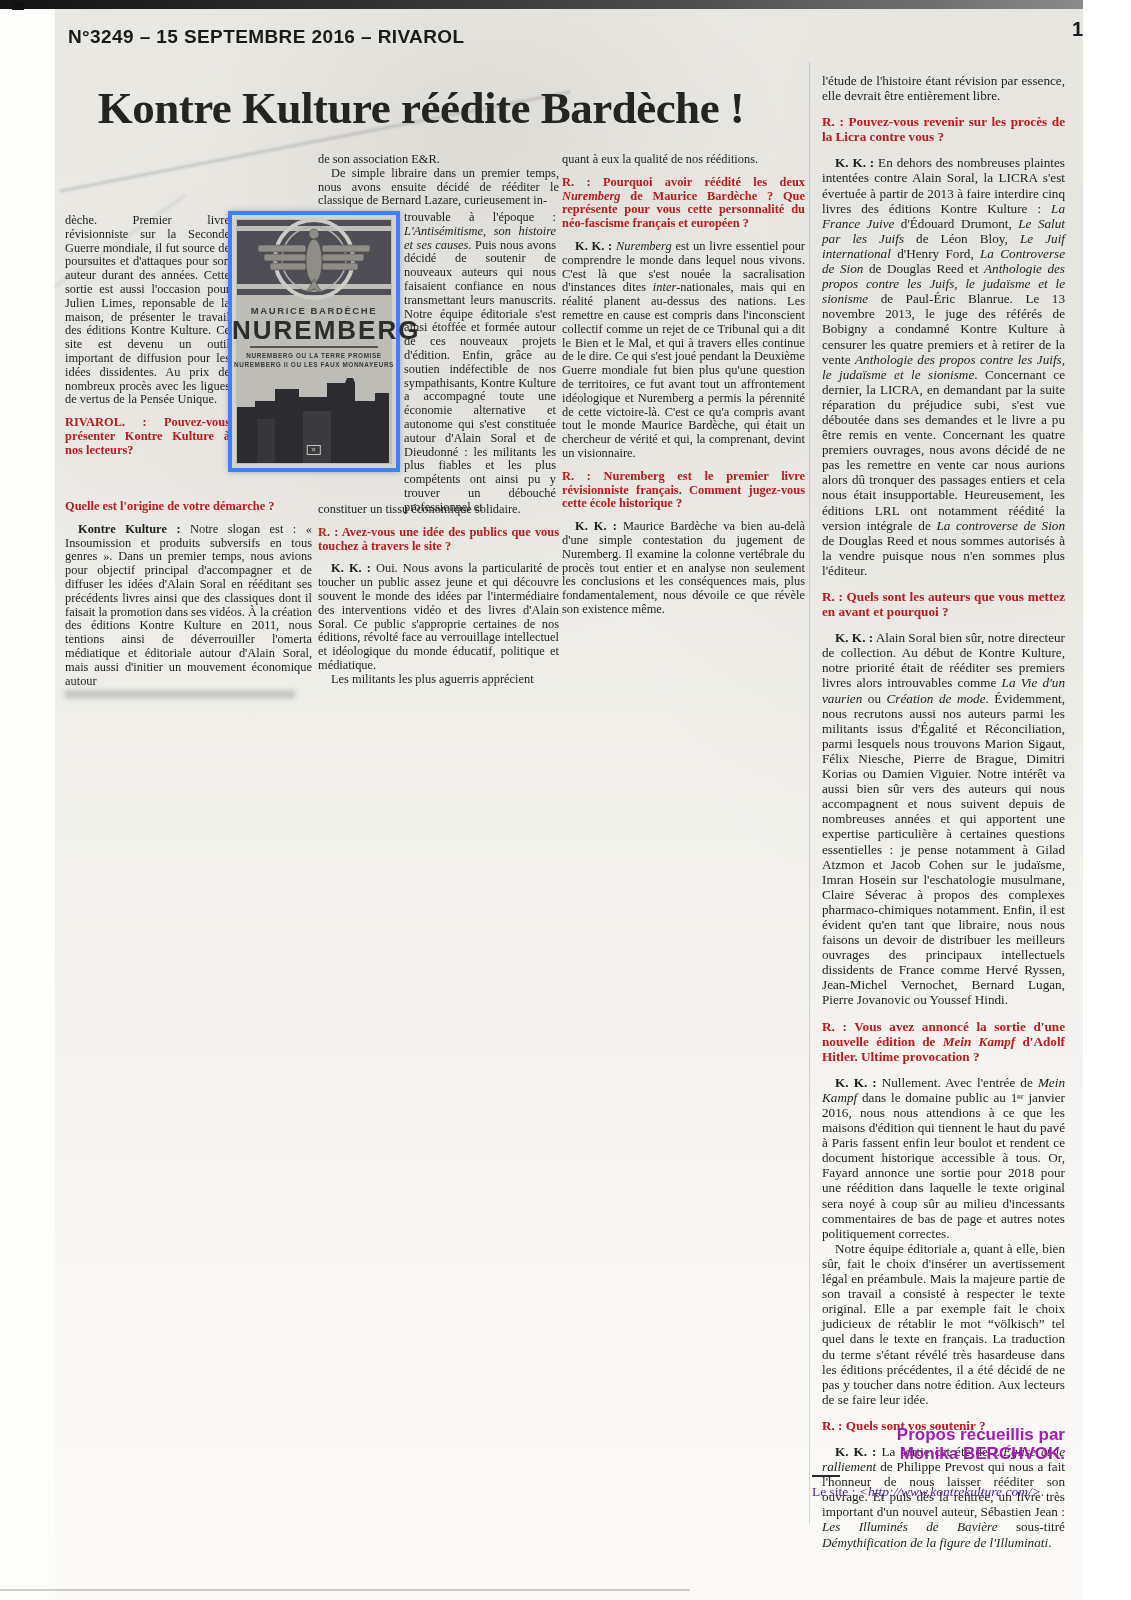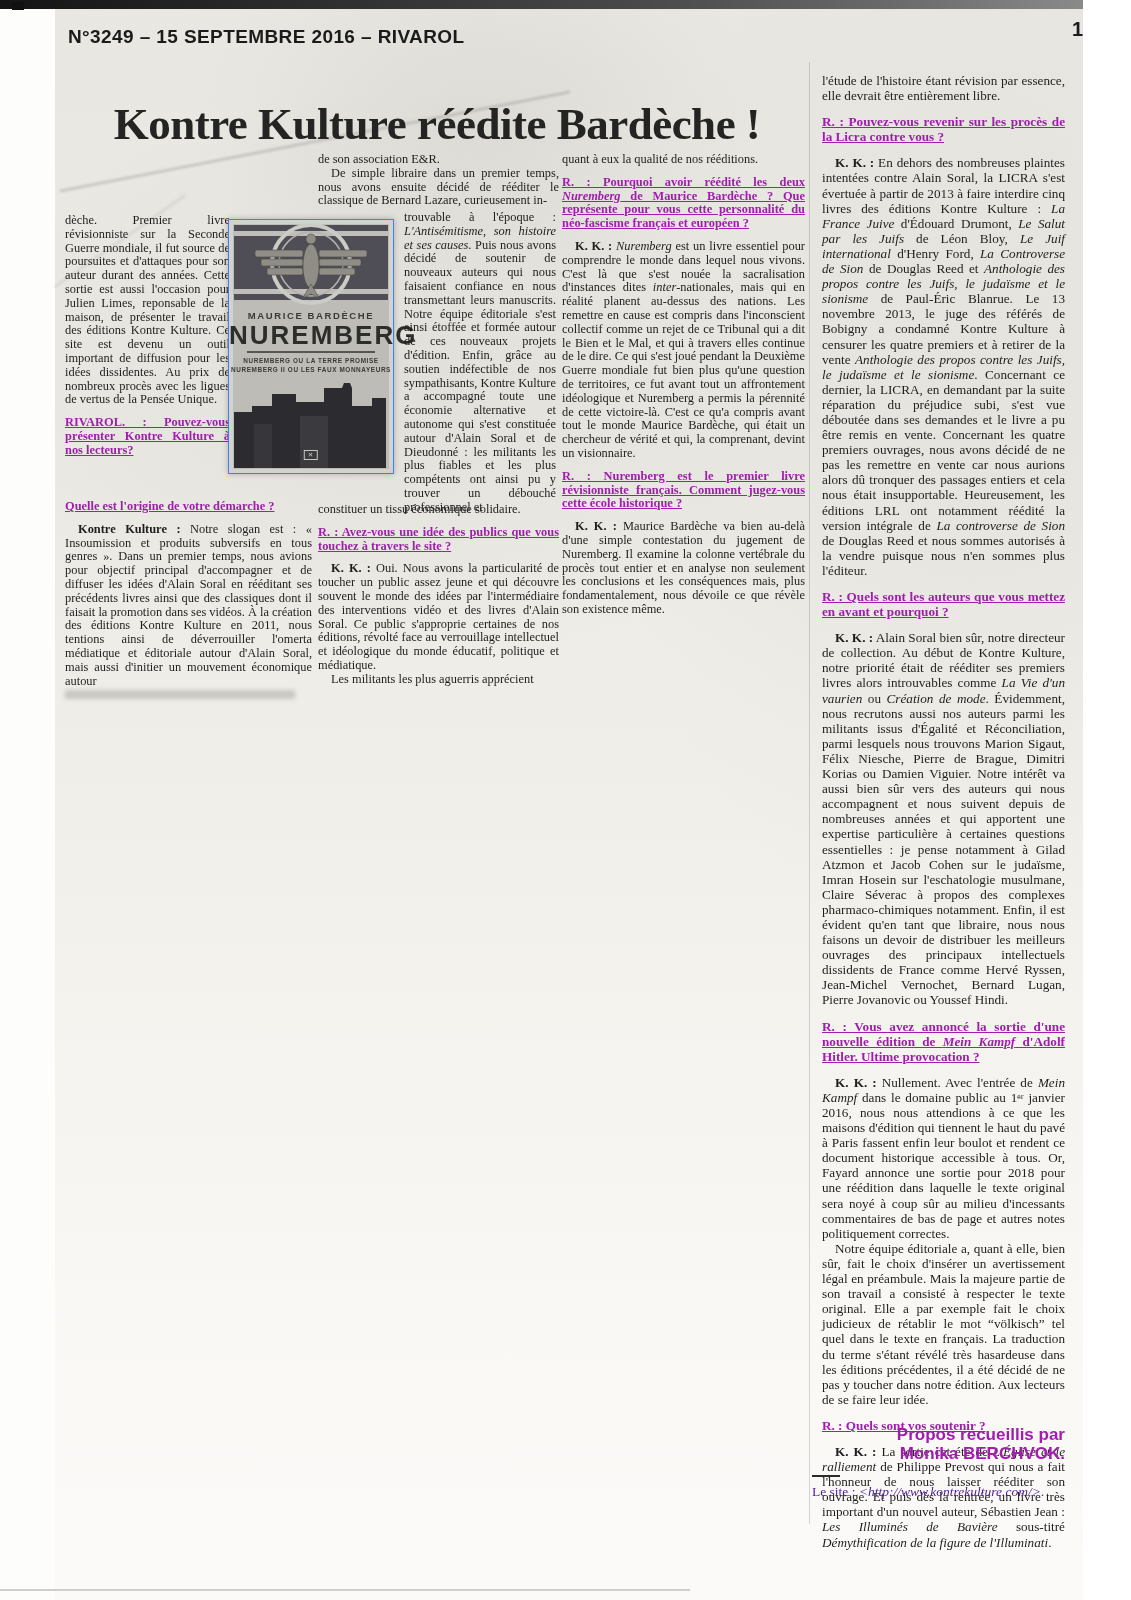--- a/index.html
+++ b/index.html
@@ -20,43 +20,43 @@
   .crease2{position:absolute;left:40px;top:240px;width:160px;height:2px;background:rgba(95,92,88,.18);
       transform:rotate(-35deg);filter:blur(1.5px);}
   .smudge-col1{position:absolute;left:65px;top:690px;width:230px;height:9px;background:rgba(70,68,64,.22);filter:blur(2px);}
   .scan-bottomline{position:absolute;left:0;top:1589px;width:690px;height:2px;background:#cfcecb;}
   .col-divider{position:absolute;left:809px;top:62px;width:1px;height:1462px;background:rgba(0,0,0,.15);}
   
   .masthead{position:absolute;left:68px;top:26px;font-family:"Liberation Sans","DejaVu Sans",sans-serif;
       font-weight:700;font-size:19px;letter-spacing:.4px;color:#1b1b1b;}
   .pagenum{position:absolute;left:1072px;top:18px;font-family:"Liberation Sans","DejaVu Sans",sans-serif;
       font-weight:700;font-size:20px;color:#1b1b1b;}
-  .headline{position:absolute;left:70px;top:82px;width:702px;margin:16px;text-align:center;
+  .headline{position:absolute;left:70px;top:82px;width:702px;margin:0;text-align:center;
       font-family:"Liberation Serif","DejaVu Serif",serif;font-weight:700;font-size:45px;
       letter-spacing:-.5px;color:#242423;}
   
   .col{position:absolute;color:#1f1e1c;}
   .c123{font-size:12.4px;line-height:13.8px;}
   .c4{font-size:13.2px;line-height:15.1px;}
   .par{margin:0;text-align:justify;}
   .ind{text-indent:13px;}
-  .q{font-weight:700;color:#a21caf;text-decoration:underline;}
+  .q{font-weight:700;color:#b91c1c;}
   .gap{margin-top:9px;}
   .gap4{margin-top:11px;}
   #col1a{left:65px;top:153px;width:247px;}
   #col1b{left:65px;top:214px;width:165px;}
   #col1c{left:65px;top:500px;width:247px;}
   #col2a{left:318px;top:153px;width:241px;}
   #col2b{left:404px;top:211px;width:152px;}
   #col2c{left:318px;top:503px;width:241px;}
   #col3{left:562px;top:153px;width:243px;}
   #col4{left:822px;top:73px;width:243px;}
   
-  .cover{position:absolute;left:228px;top:219px;width:164px;height:253px;background:#bdbcb7;
-      border:1px solid #3b82f6;box-shadow:inset 0 0 0 4px #d3d2cd, 0 0 6px rgba(0,0,0,.25);}
+  .cover{position:absolute;left:228px;top:211px;width:164px;height:253px;background:#bdbcb7;
+      border:4px solid #3b82f6;box-shadow:inset 0 0 0 4px #d3d2cd, 0 0 6px rgba(0,0,0,.25);}
   .band{position:absolute;left:5px;right:5px;top:5px;height:75px;background:#4f4e56;}
   .band::before,.band::after{content:"";position:absolute;left:0;right:0;height:5px;background:#bfbeb8;}
   .band::before{top:6px;}.band::after{bottom:6px;}
   .eagle{position:absolute;left:50%;top:2px;transform:translateX(-50%);}
   .cover-author{position:absolute;top:90px;left:0;width:100%;text-align:center;
       font-family:"Liberation Sans","DejaVu Sans",sans-serif;font-weight:700;font-size:9.5px;
       letter-spacing:1.6px;color:#3b3b36;}
   .cover-title{position:absolute;top:100px;left:0;width:100%;text-align:center;
       font-family:"Liberation Sans","DejaVu Sans",sans-serif;font-weight:700;font-size:26px;
       letter-spacing:2px;color:#2d2d29;}

